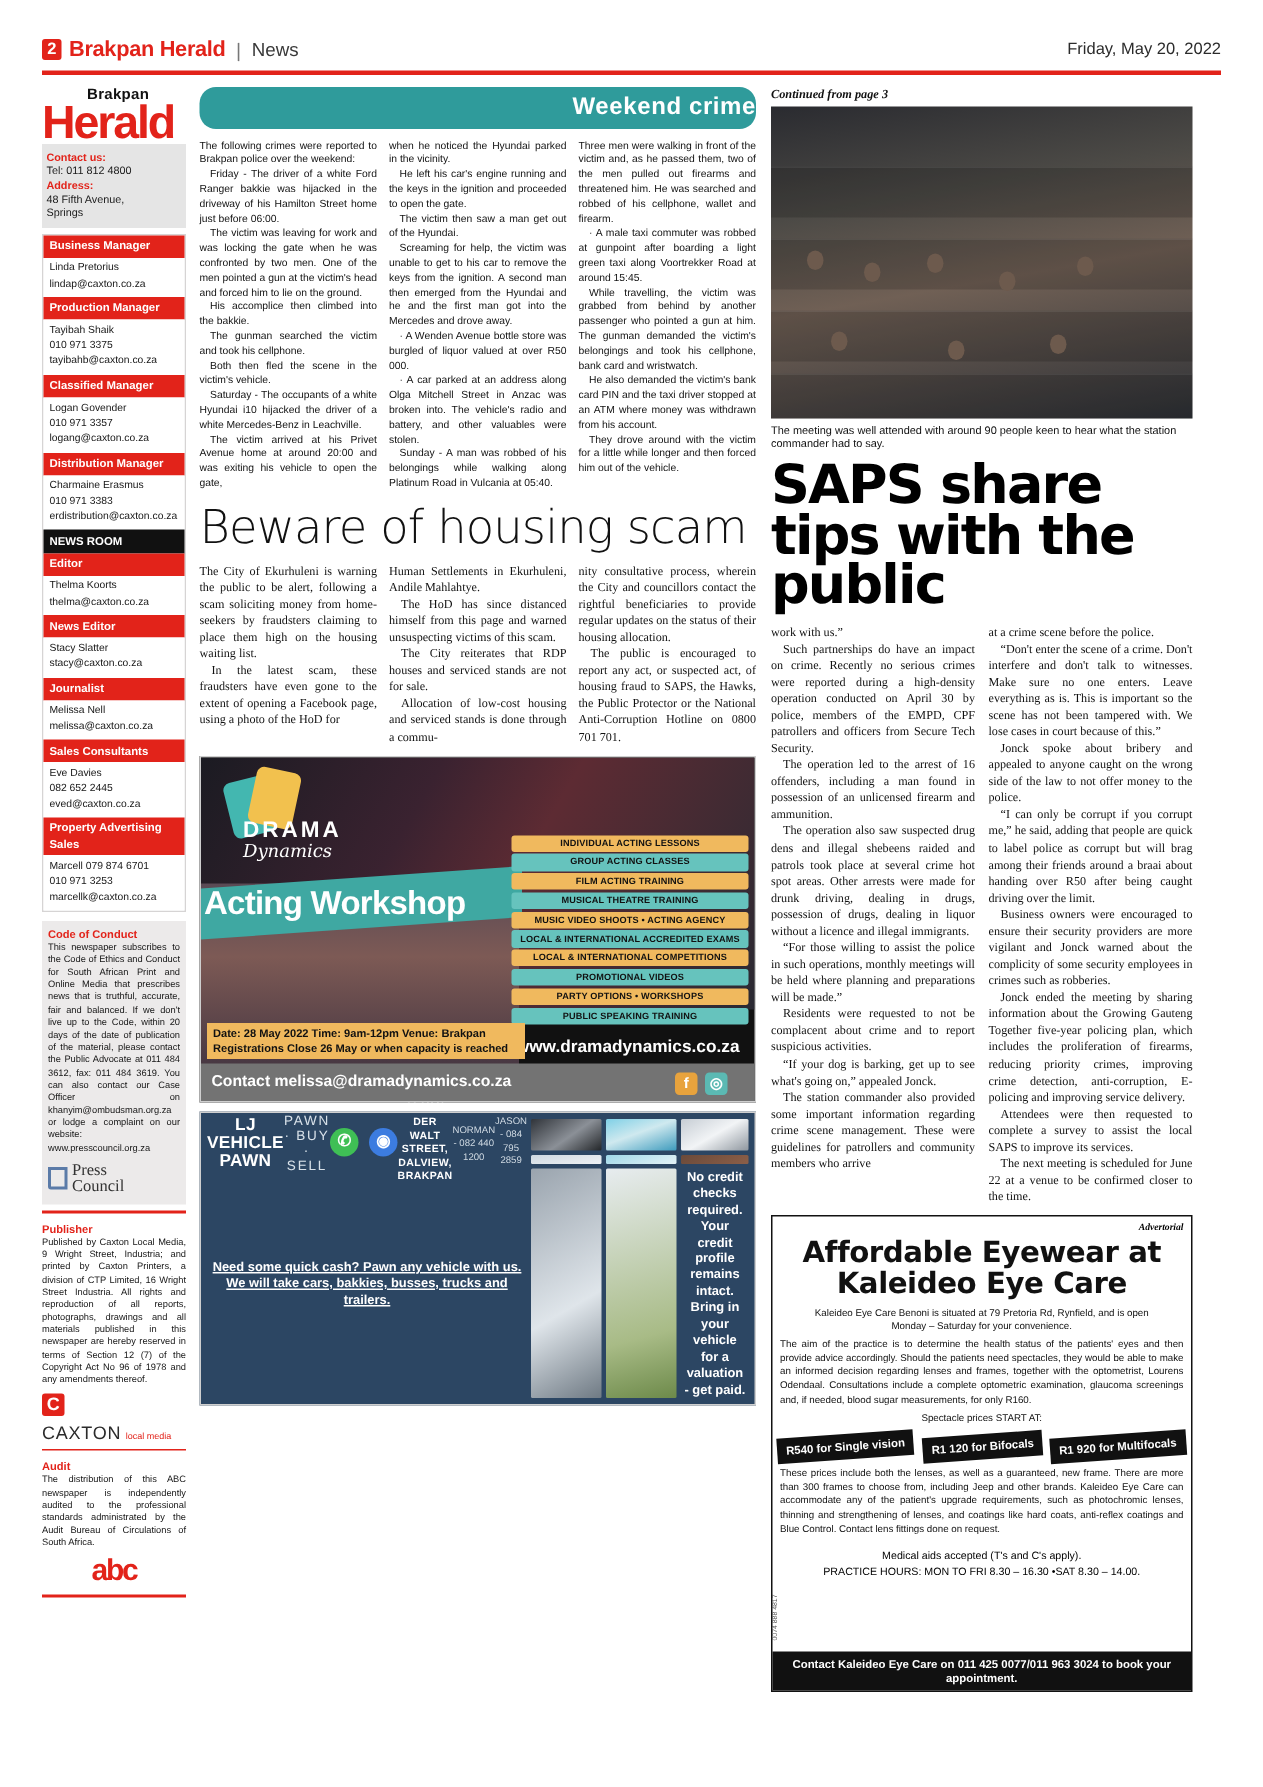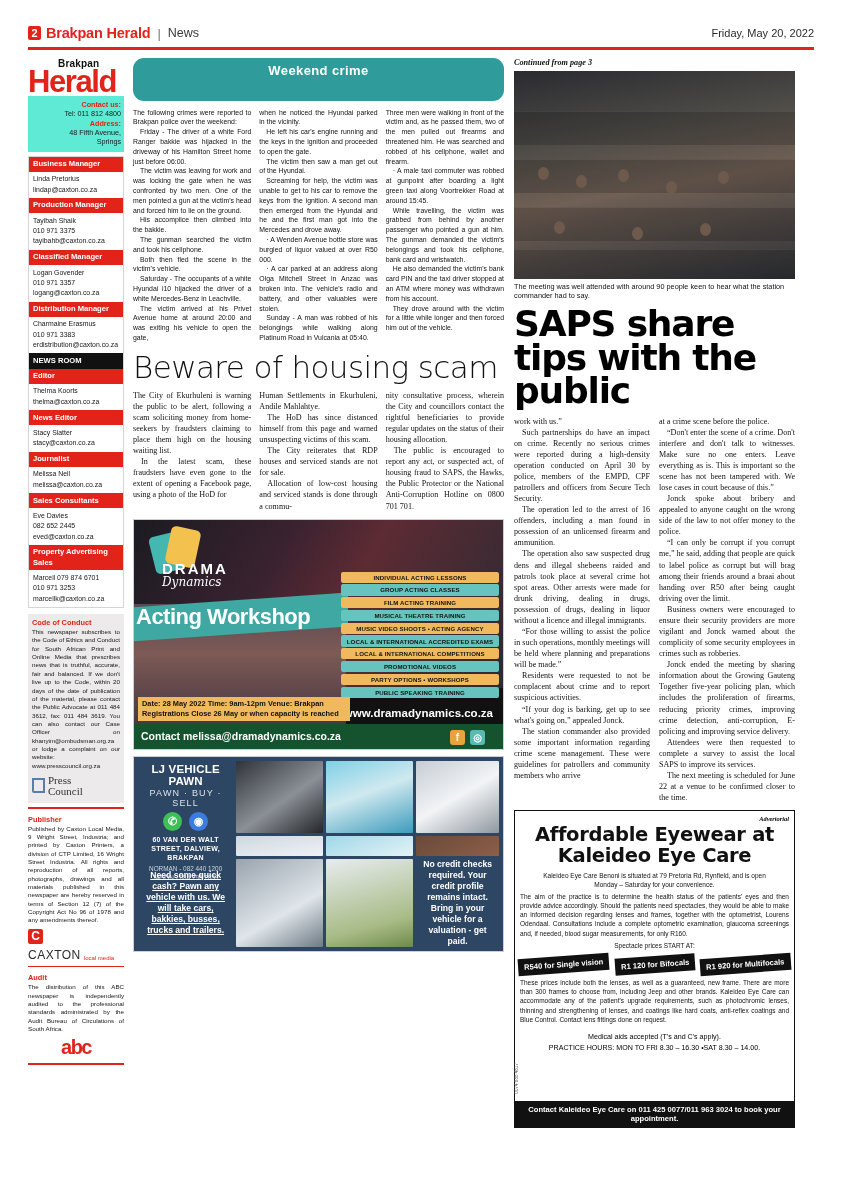--- a/index.html
+++ b/index.html
@@ -26,21 +26,21 @@
   .topdate { color:#2b2b2b; font-size:11px; }
   .redrule { height:2.6px; background:#e2231a; margin-top:3px; }
 
   .content { display:flex; gap:0; margin-top:8px; height:1118px; }
 
   
   .rail { width:96px; flex:none; }
   .logo-block { text-align:left; padding-bottom:2px; }
   .logo-brakpan { font-size:10px; font-weight:bold; color:#111; margin-left:30px; letter-spacing:0.2px;}
   .logo-herald { font-size:31px; font-weight:bold; color:#e2231a; line-height:0.82; letter-spacing:-1.4px; }
-  .contact-box { background:#5eead4; padding:4px 3px 5px; text-align:right; }
+  .contact-box { background:#e5e5e5; padding:4px 3px 5px; text-align:left; }
   .contact-lbl { color:#e2231a; font-weight:bold; font-size:7.2px; }
   .contact-val { color:#1a1a1a; font-size:7.2px; line-height:1.32; }
   .staff { margin-top:4px; border:1px solid #d6d4d4; }
   .staff-head { background:#e2231a; color:#fff; font-weight:bold; font-size:7.6px;
                 padding:2.5px 4px; line-height:1.35; }
   .staff-head.black { background:#111; }
   .staff-body { background:#fff; padding:2.5px 4px 3px; }
   .staff-line { font-size:6.9px; color:#161616; line-height:1.5; word-break:break-all; }
   .note-block { margin-top:6px; background:#eceaea; padding:4px; }
   .note-title { color:#e2231a; font-weight:bold; font-size:7.4px; margin-bottom:1px;}
@@ -53,22 +53,22 @@
                  font-size:12px; display:flex; align-items:center; justify-content:center; border-radius:2px;}
   .caxton-name { font-size:12px; color:#2b2b2b; letter-spacing:0.5px; }
   .caxton-sub { font-size:6px; color:#e2231a; align-self:flex-end; padding-bottom:1px;}
   .abc-logo { text-align:center; color:#e2231a; font-weight:bold; font-size:20px; letter-spacing:-1.5px; margin-top:3px;}
   .hr-red { height:1.5px; background:#e2231a; margin:4px 0; }
 
   
   .centre { width:380px; flex:none; padding-left:9px; }
   .banner {
     background:#2f9b9b; color:#fff; border-radius:11px;
-    text-align:center; font-size:13px; font-weight:bold; letter-spacing:0.4px;
-    padding:5px 0 23px; margin-bottom:7px;
+    text-align:right; font-size:16px; font-weight:bold; letter-spacing:0.4px;
+    padding:5px 0 5px; margin-bottom:7px;
   }
   .cols3 { display:flex; gap:8px; }
   .col { flex:1; }
   .body-txt { font-size:6.9px; line-height:1.42; color:#111; text-align:justify;
               font-family:"Liberation Sans", sans-serif; }
   .body-txt p { margin-bottom:0; text-indent:7px; }
   .body-txt p.noind { text-indent:0; }
   .headline-scam { font-size:31px; font-weight:300; color:#111; letter-spacing:-0.6px;
                    line-height:1.0; margin:9px 0 7px; font-family:"DejaVu Sans", sans-serif; }
   .serif-txt { font-family:"Liberation Serif", serif; font-size:8.1px; line-height:1.37;
@@ -98,21 +98,21 @@
     font-size:22px; font-weight:bold; letter-spacing:-0.5px; }
   .drama-list { position:absolute; right:4px; top:52px; width:158px; }
   .drama-item { font-size:6.1px; font-weight:bold; color:#111; text-align:center;
                 padding:2.1px 0; margin-bottom:1.6px; border-radius:2px; letter-spacing:0.1px;}
   .drama-item:nth-child(odd) { background:#f0b95e; }
   .drama-item:nth-child(even) { background:#66c3bd; }
   .drama-url { position:absolute; right:10px; bottom:30px; color:#fff; font-weight:bold;
                font-size:11.5px; }
   .drama-date { position:absolute; left:4px; bottom:28px; width:212px; background:#f0b95e;
                 font-size:7.4px; font-weight:bold; color:#111; padding:2px 4px; line-height:1.35;}
-  .drama-contact { position:absolute; left:0; right:0; bottom:0; height:25px; background:#14532d;
+  .drama-contact { position:absolute; left:0; right:0; bottom:0; height:25px; background:#737373;
                    display:flex; align-items:center; padding-left:7px; }
   .drama-contact span { color:#fff; font-weight:bold; font-size:10.5px; }
   .soc { position:absolute; bottom:4px; right:18px; display:flex; gap:5px;}
   .soc i { display:block; width:15px; height:15px; border-radius:3px; font-style:normal;
            color:#fff; font-size:10px; text-align:center; line-height:15px; font-weight:bold;}
   .soc .fb { background:#e8a33d; }
   .soc .ig { background:#5bb9b3; }
 
   
   .pawn { margin-top:6px; background:#2c4663; border:1px solid #cfcfcf; height:196px;
@@ -121,21 +121,21 @@
                grid-template-rows:1fr 0.28fr 1fr; gap:3px; height:100%; }
   .ph { background:#8e98a4; border-radius:1px; }
   .ph.car   { background:linear-gradient(145deg,#30343a,#8b9097 55%,#232629); }
   .ph.boat  { background:linear-gradient(160deg,#7fd0e6,#cfe9ef 45%,#3e9bbd); }
   .ph.truck { background:linear-gradient(150deg,#c6cdd4,#f2f4f6 50%,#8f979f); }
   .ph.snow  { background:linear-gradient(170deg,#cfd8e0,#eef2f5); }
   .ph.brick { background:linear-gradient(150deg,#6a4a3a,#8c5f48); }
   .ph.boat2 { background:linear-gradient(160deg,#9fd8e8,#e4f2f6); }
   .ph.trail { background:linear-gradient(150deg,#9aa4ae,#dfe5ea 60%,#6f7a84); }
   .ph.carav { background:linear-gradient(165deg,#e7ecef,#a8bb86 72%,#6d8a4a); }
-  .pawn-info { grid-row:1 / span 2; display:flex; flex-direction:column;
+  .pawn-info { grid-row:1 / span 2; display:flex; flex-direction:row;
                align-items:center; justify-content:flex-start; color:#fff; text-align:center;
                padding-top:2px; }
   .pawn-brand { font-size:11.5px; font-weight:bold; letter-spacing:0.2px; }
   .pawn-sub { font-size:9px; color:#d9e2ea; letter-spacing:1.2px; margin-top:1px;}
   .pawn-icons { display:flex; gap:7px; margin:4px 0 4px; }
   .pawn-icons i { width:19px; height:19px; border-radius:50%; display:block; font-style:normal;
                   font-size:11px; line-height:19px; color:#fff; font-weight:bold;}
   .pawn-icons .wa { background:#3fbf55; }
   .pawn-icons .mp { background:#3c7ce0; }
   .pawn-addr { font-size:7px; font-weight:bold; line-height:1.3; letter-spacing:0.3px;}

